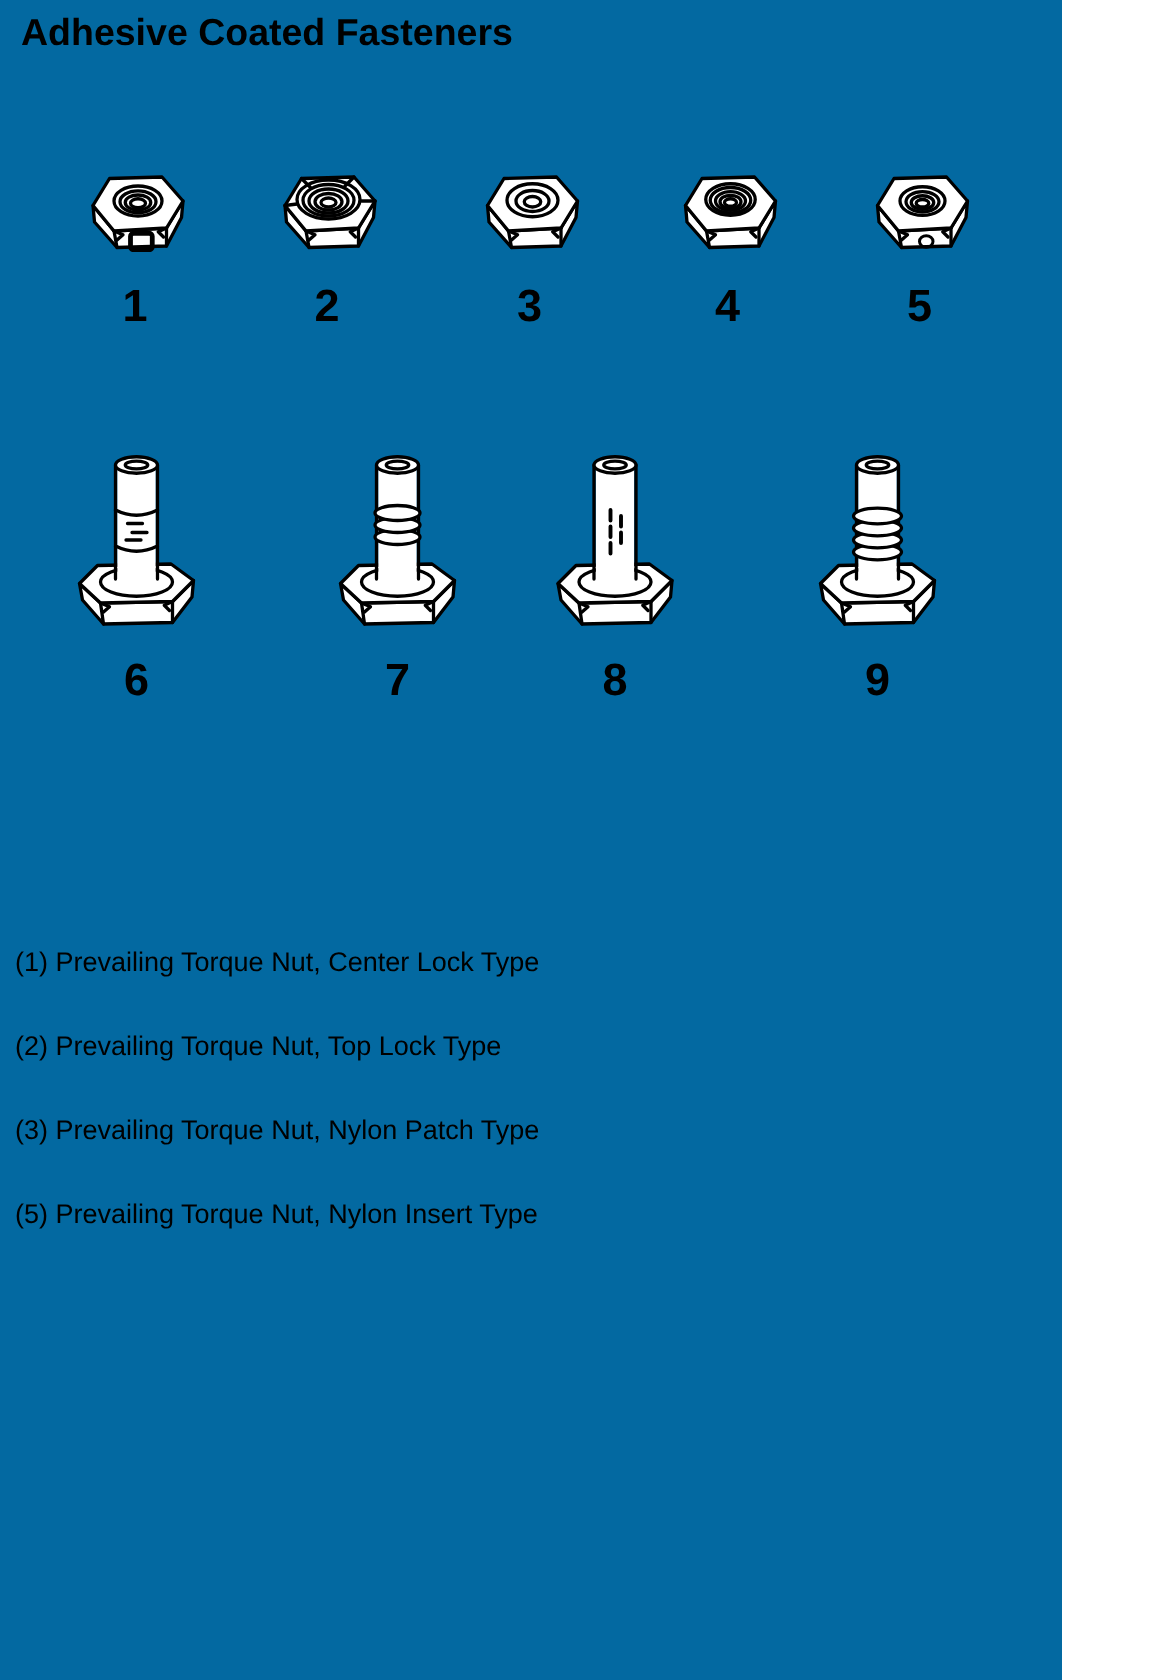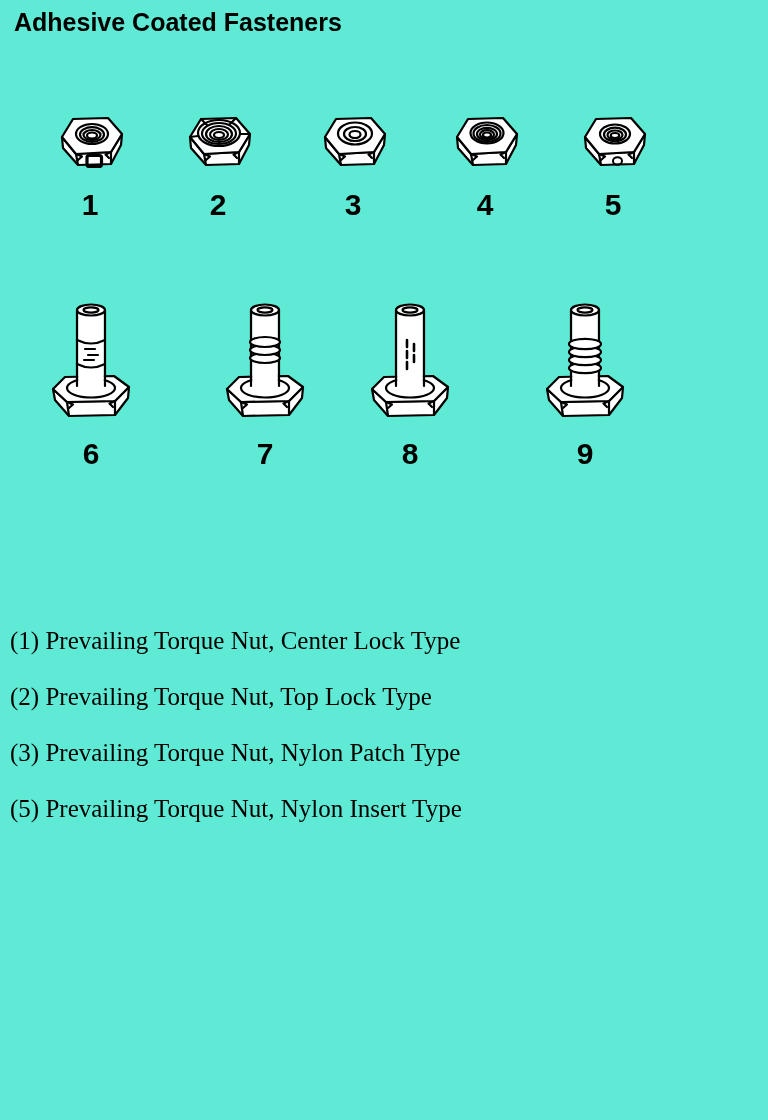--- a/index.html
+++ b/index.html
@@ -1,20 +1,20 @@
 <!DOCTYPE html>
 <html><head>
 <meta charset="utf-8">
 <style>
   html, body { margin: 0; padding: 0; background: #ffffff; }
   .page {
     position: relative;
-    width: 768px;
+    width: 708px;
     height: 1120px;
-    background: #5eead4;
+    background: #0369a1;
     font-family: "Liberation Sans", sans-serif;
     color: #000000;
     overflow: hidden;
   }
   .title {
     position: absolute;
     left: 14px;
     top: 8px;
     margin: 0;
     font-size: 25px;
@@ -38,25 +38,24 @@
   .legend {
     position: absolute;
     left: 10px;
     top: 613px;
     width: 750px;
   }
   .legend-item {
     margin: 0;
     height: 56px;
     line-height: 56px;
-    font-size: 25px;
+    font-size: 18px;
     font-weight: normal;
     white-space: nowrap;
     color: #000000;
-    font-family: Liberation Serif, serif;
   }
   .art { stroke: #000000; stroke-width: 2.2; stroke-linejoin: round; stroke-linecap: round; fill: none; }
   .art .f { fill: #ffffff; }
   .art .mask { fill: #ffffff; stroke: none; }
 </style>
 </head>
 <body>
 
 <div class="page">
 

